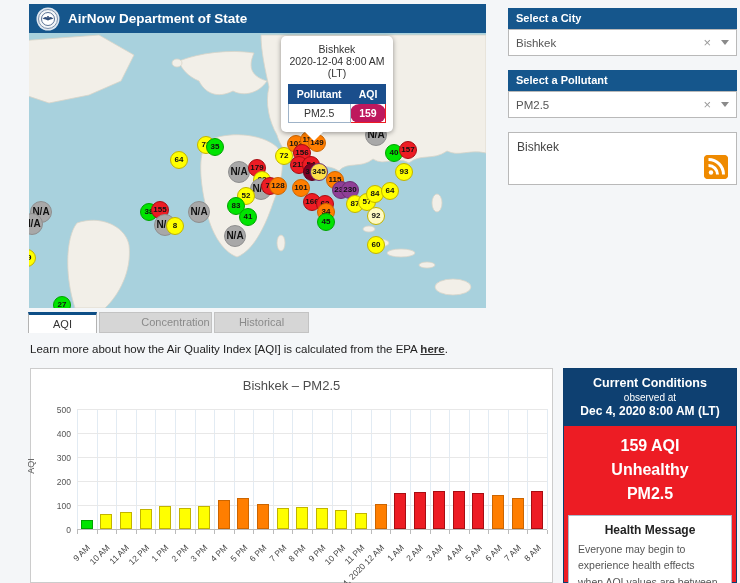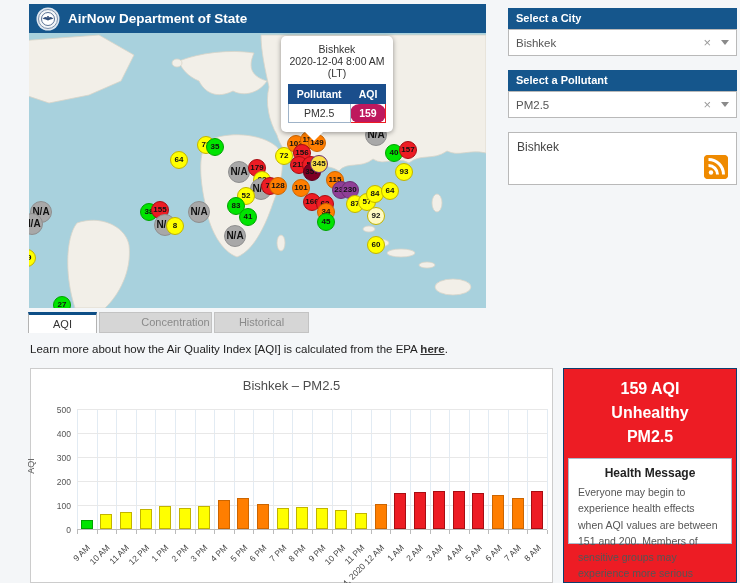--- a/index.html
+++ b/index.html
@@ -133,21 +133,21 @@
       <div class="marker na" style="background: rgb(168, 168, 168); border-color: rgb(143, 143, 143); left: 199px; top: 128px;">N/A</div>
       <div class="marker" style="background: rgb(237, 28, 36); border-color: rgb(168, 13, 18); left: 219px; top: 126px;">179</div>
       <div class="marker" style="background: rgb(255, 255, 0); border-color: rgb(194, 180, 0); left: 246px; top: 114px;">72</div>
       <div class="marker" style="background: rgb(255, 126, 0); border-color: rgb(204, 101, 0); left: 258px; top: 102px;">102</div>
       <div class="marker" style="background: rgb(255, 126, 0); border-color: rgb(204, 101, 0); left: 271px; top: 98px;">114</div>
       <div class="marker" style="background: rgb(255, 126, 0); border-color: rgb(204, 101, 0); left: 279px; top: 101px;">149</div>
       <div class="marker" style="background: rgb(237, 28, 36); border-color: rgb(168, 13, 18); left: 264px; top: 111px;">156</div>
       <div class="marker" style="background: rgb(237, 28, 36); border-color: rgb(168, 13, 18); left: 261px; top: 123px;">211</div>
       <div class="marker" style="background: rgb(237, 28, 36); border-color: rgb(168, 13, 18); left: 273px; top: 123px;">54</div>
       <div class="marker" style="background: rgb(126, 0, 35); border-color: rgb(92, 0, 26); left: 274px; top: 130px;">357</div>
-      <div class="marker" style="background: #fde047; border-color: rgb(107, 47, 115); left: 281px; top: 122px;">345</div>
+      <div class="marker" style="background: #fde047; border-color: rgb(107, 47, 115); left: 281px; top: 130px;">345</div>
       <div class="marker" style="background: rgb(255, 126, 0); border-color: rgb(204, 101, 0); left: 297px; top: 138px;">115</div>
       <div class="marker" style="background: rgb(143, 63, 151); border-color: rgb(107, 47, 115); left: 303px; top: 148px;">233</div>
       <div class="marker" style="background: rgb(143, 63, 151); border-color: rgb(107, 47, 115); left: 312px; top: 148px;">230</div>
       <div class="marker" style="background: rgb(255, 126, 0); border-color: rgb(204, 101, 0); left: 263px; top: 146px;">101</div>
       <div class="marker" style="background: rgb(237, 28, 36); border-color: rgb(168, 13, 18); left: 274px; top: 160px;">166</div>
       <div class="marker" style="background: rgb(237, 28, 36); border-color: rgb(168, 13, 18); left: 287px; top: 162px;">62</div>
       <div class="marker" style="background: rgb(255, 126, 0); border-color: rgb(204, 101, 0); left: 288px; top: 170px;">34</div>
       <div class="marker" style="background: rgb(0, 228, 0); border-color: rgb(0, 163, 0); left: 288px; top: 180px;">45</div>
       <div class="marker" style="background: rgb(255, 255, 0); border-color: rgb(194, 180, 0); left: 317px; top: 162px;">87</div>
       <div class="marker" style="background: rgb(255, 255, 0); border-color: rgb(194, 180, 0); left: 329px; top: 160px;">57</div>
@@ -343,20 +343,25 @@
       <div class="bar" style="left: 461.042px; top: 126px; height: 34px; background: rgb(255, 126, 0); border-color: rgb(204, 101, 0);"></div>
       <div class="xlab" style="left: 389.042px;"><span>6 AM</span></div>
       <div class="bar" style="left: 480.625px; top: 129px; height: 31px; background: rgb(255, 126, 0); border-color: rgb(204, 101, 0);"></div>
       <div class="xlab" style="left: 408.625px;"><span>7 AM</span></div>
       <div class="bar" style="left: 500.208px; top: 122px; height: 38px; background: rgb(237, 28, 36); border-color: rgb(168, 13, 18);"></div>
       <div class="xlab" style="left: 428.208px;"><span>8 AM</span></div>
     </div>
 </div>
 
 <div class="cc-panel">
+  <div class="cc-header">
+    <div class="cc-title">Current Conditions</div>
+    <div class="cc-observed">observed at</div>
+    <div class="cc-date">Dec 4, 2020 8:00 AM (LT)</div>
+  </div>
   <div class="cc-aqi">
     <div>159 AQI</div>
     <div>Unhealthy</div>
     <div>PM2.5</div>
   </div>
   <div class="health">
     <div class="health-title">Health Message</div>
     <div class="health-text">Everyone may begin to experience health effects when AQI values are between 151 and 200. Members of sensitive groups may experience more serious health effects.</div>
   </div>
 </div>

